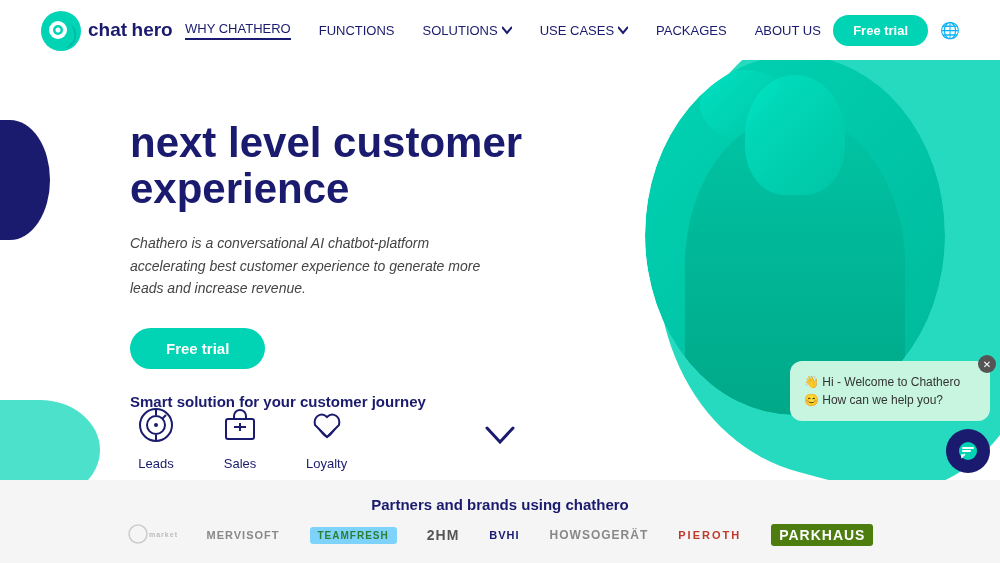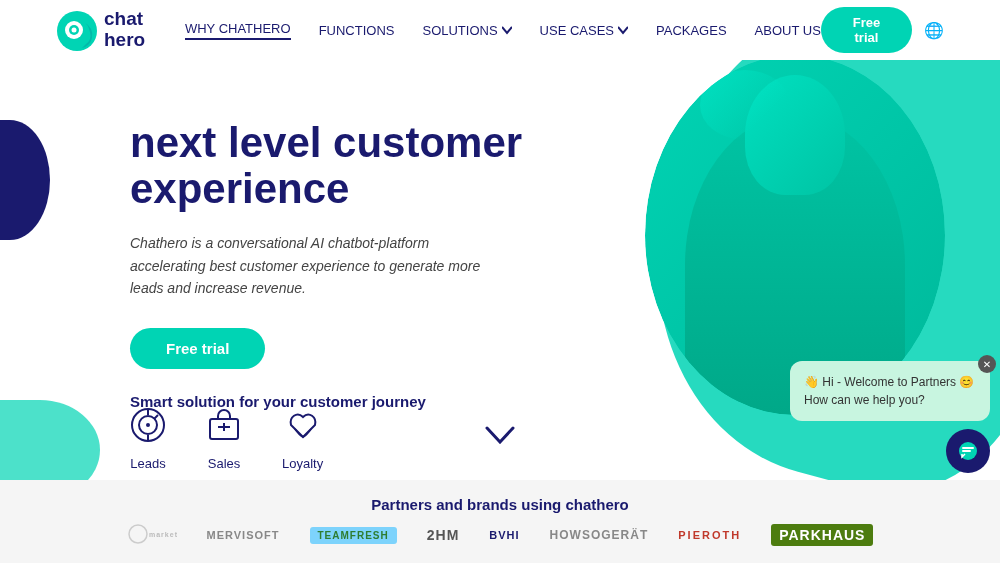--- a/index.html
+++ b/index.html
@@ -1,21 +1,21 @@
 <!DOCTYPE html>
 <html><head>
   <meta charset="utf-8">
   <style>
     * { margin: 0; padding: 0; box-sizing: border-box; }
     body { font-family: 'Segoe UI', Arial, sans-serif; width: 1000px; height: 563px; overflow: hidden; background: #fff; position: relative; }
 
     
     .header {
       display: flex; align-items: center; justify-content: space-between;
-      padding: 0 56px; height: 60px; background: #fff; position: relative; z-index: 10;
+      padding: 0 40px; height: 60px; background: #fff; position: relative; z-index: 10;
     }
     .logo { display: flex; align-items: center; gap: 8px; }
     .logo-icon { width: 40px; height: 40px; position: relative; }
 
     .nav { display: flex; align-items: center; gap: 28px; }
     .nav-item { font-size: 13px; font-weight: 500; color: #1a1a6e; cursor: pointer; text-decoration: none; display: flex; align-items: center; gap: 4px; white-space: nowrap; }
     .nav-item svg { width: 10px; height: 10px; }
 
     .nav-right { display: flex; align-items: center; gap: 12px; }
     .btn-trial {
@@ -86,21 +86,21 @@
       font-style: italic;
     }
     .btn-free-trial {
       background: #00d4b4; color: #fff; border: none; border-radius: 25px;
       padding: 12px 36px; font-size: 15px; font-weight: 600; cursor: pointer;
       margin-bottom: 30px;
     }
 
     
     .features { display: flex; gap: 40px; margin-top: 8px; }
-    .feature-item { display: flex; flex-direction: column; align-items: center; gap: 6px; }
+    .feature-item { display: flex; flex-direction: column; align-items: center; gap: 6px; margin-left: 8px; }
     .feature-icon { font-size: 28px; color: #1a1a6e; }
     .feature-label { font-size: 13px; color: #1a1a6e; font-weight: 500; }
 
     
     .smart-solution {
       position: absolute; bottom: 60px; left: 130px; z-index: 3;
       font-size: 15px; font-weight: 700; color: #1a1a6e;
     }
 
     
@@ -292,21 +292,21 @@
     <span class="partner-logo" style="font-size:11px;color:#1a1a6e;font-weight:700;">BVHI</span>
     <span class="partner-logo" style="font-size:12px;color:#888;">HOWSOGERÄT</span>
     <span class="partner-logo" style="font-size:11px;color:#c0392b;font-weight:700;letter-spacing:2px;">PIEROTH</span>
     <span class="partner-logo" style="background:#4d7c0f;color:#fff;padding:3px 8px;border-radius:3px;font-size:14px;font-weight:700;">PARKHAUS</span>
   </div>
 </section>
 
 <div class="chat-widget">
   <div class="chat-bubble">
     <div class="chat-close">✕</div>
-    <span>👋 Hi - Welcome to Partners 😊 How can we help you?</span>
+    <span>👋 Hi - Welcome to Chathero 😊 How can we help you?</span>
   </div>
   <div class="chat-icon-btn">
     <svg width="22" height="22" viewBox="0 0 22 22" fill="none">
       <circle cx="11" cy="11" r="9" fill="#00d4b4"></circle>
       <path d="M6 8h10M6 11h7" stroke="white" stroke-width="2" stroke-linecap="round"></path>
       <path d="M8 14l-3 3v-3" stroke="white" stroke-width="1.5" fill="none"></path>
     </svg>
   </div>
 </div>
 

